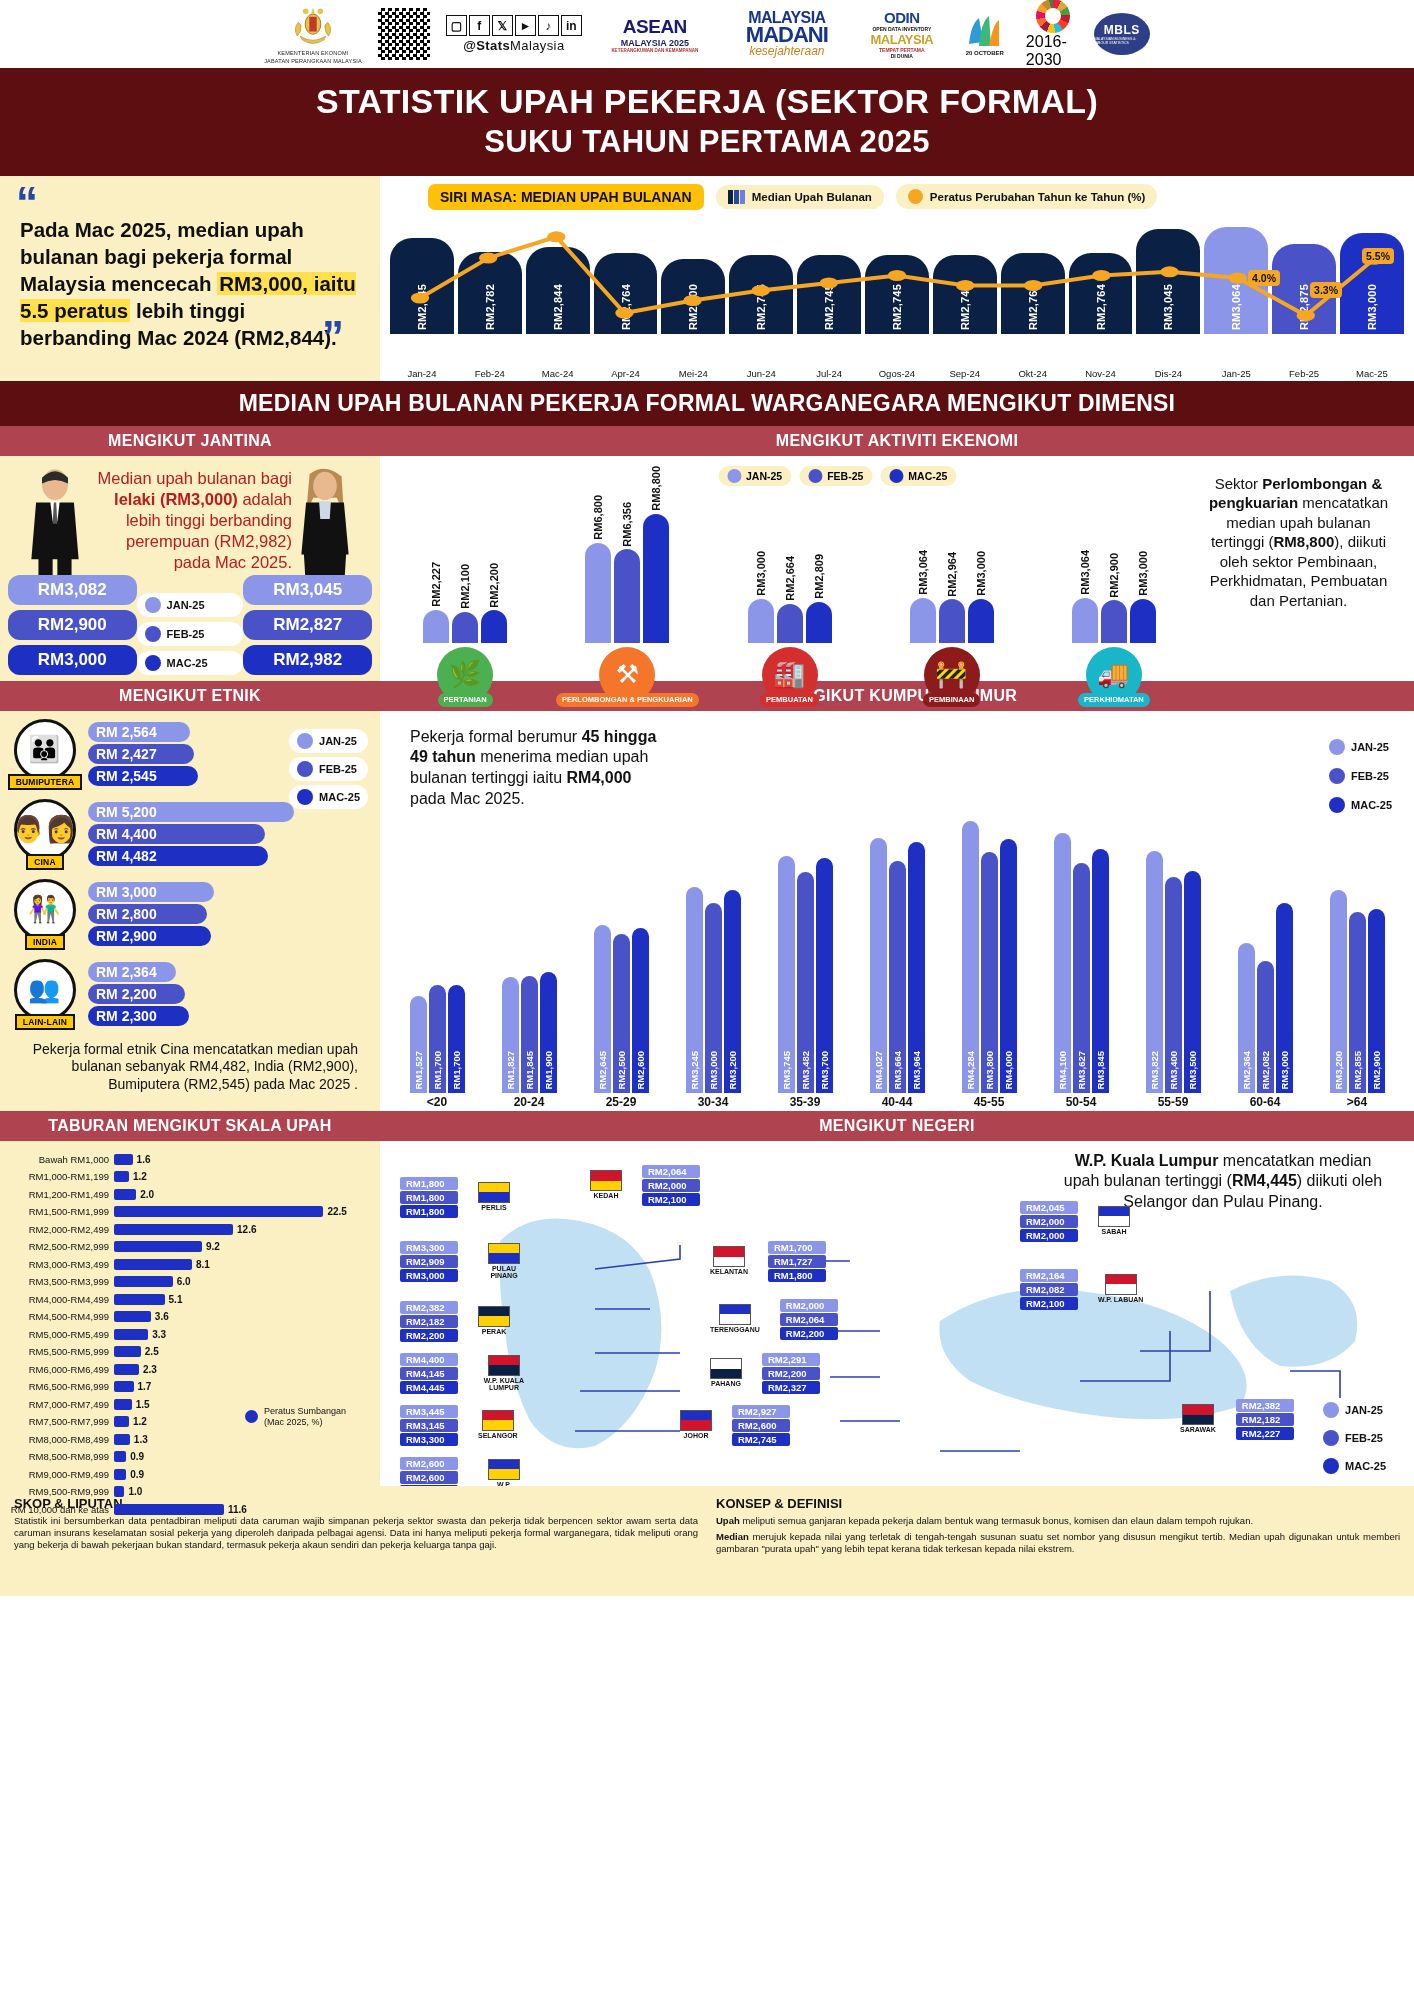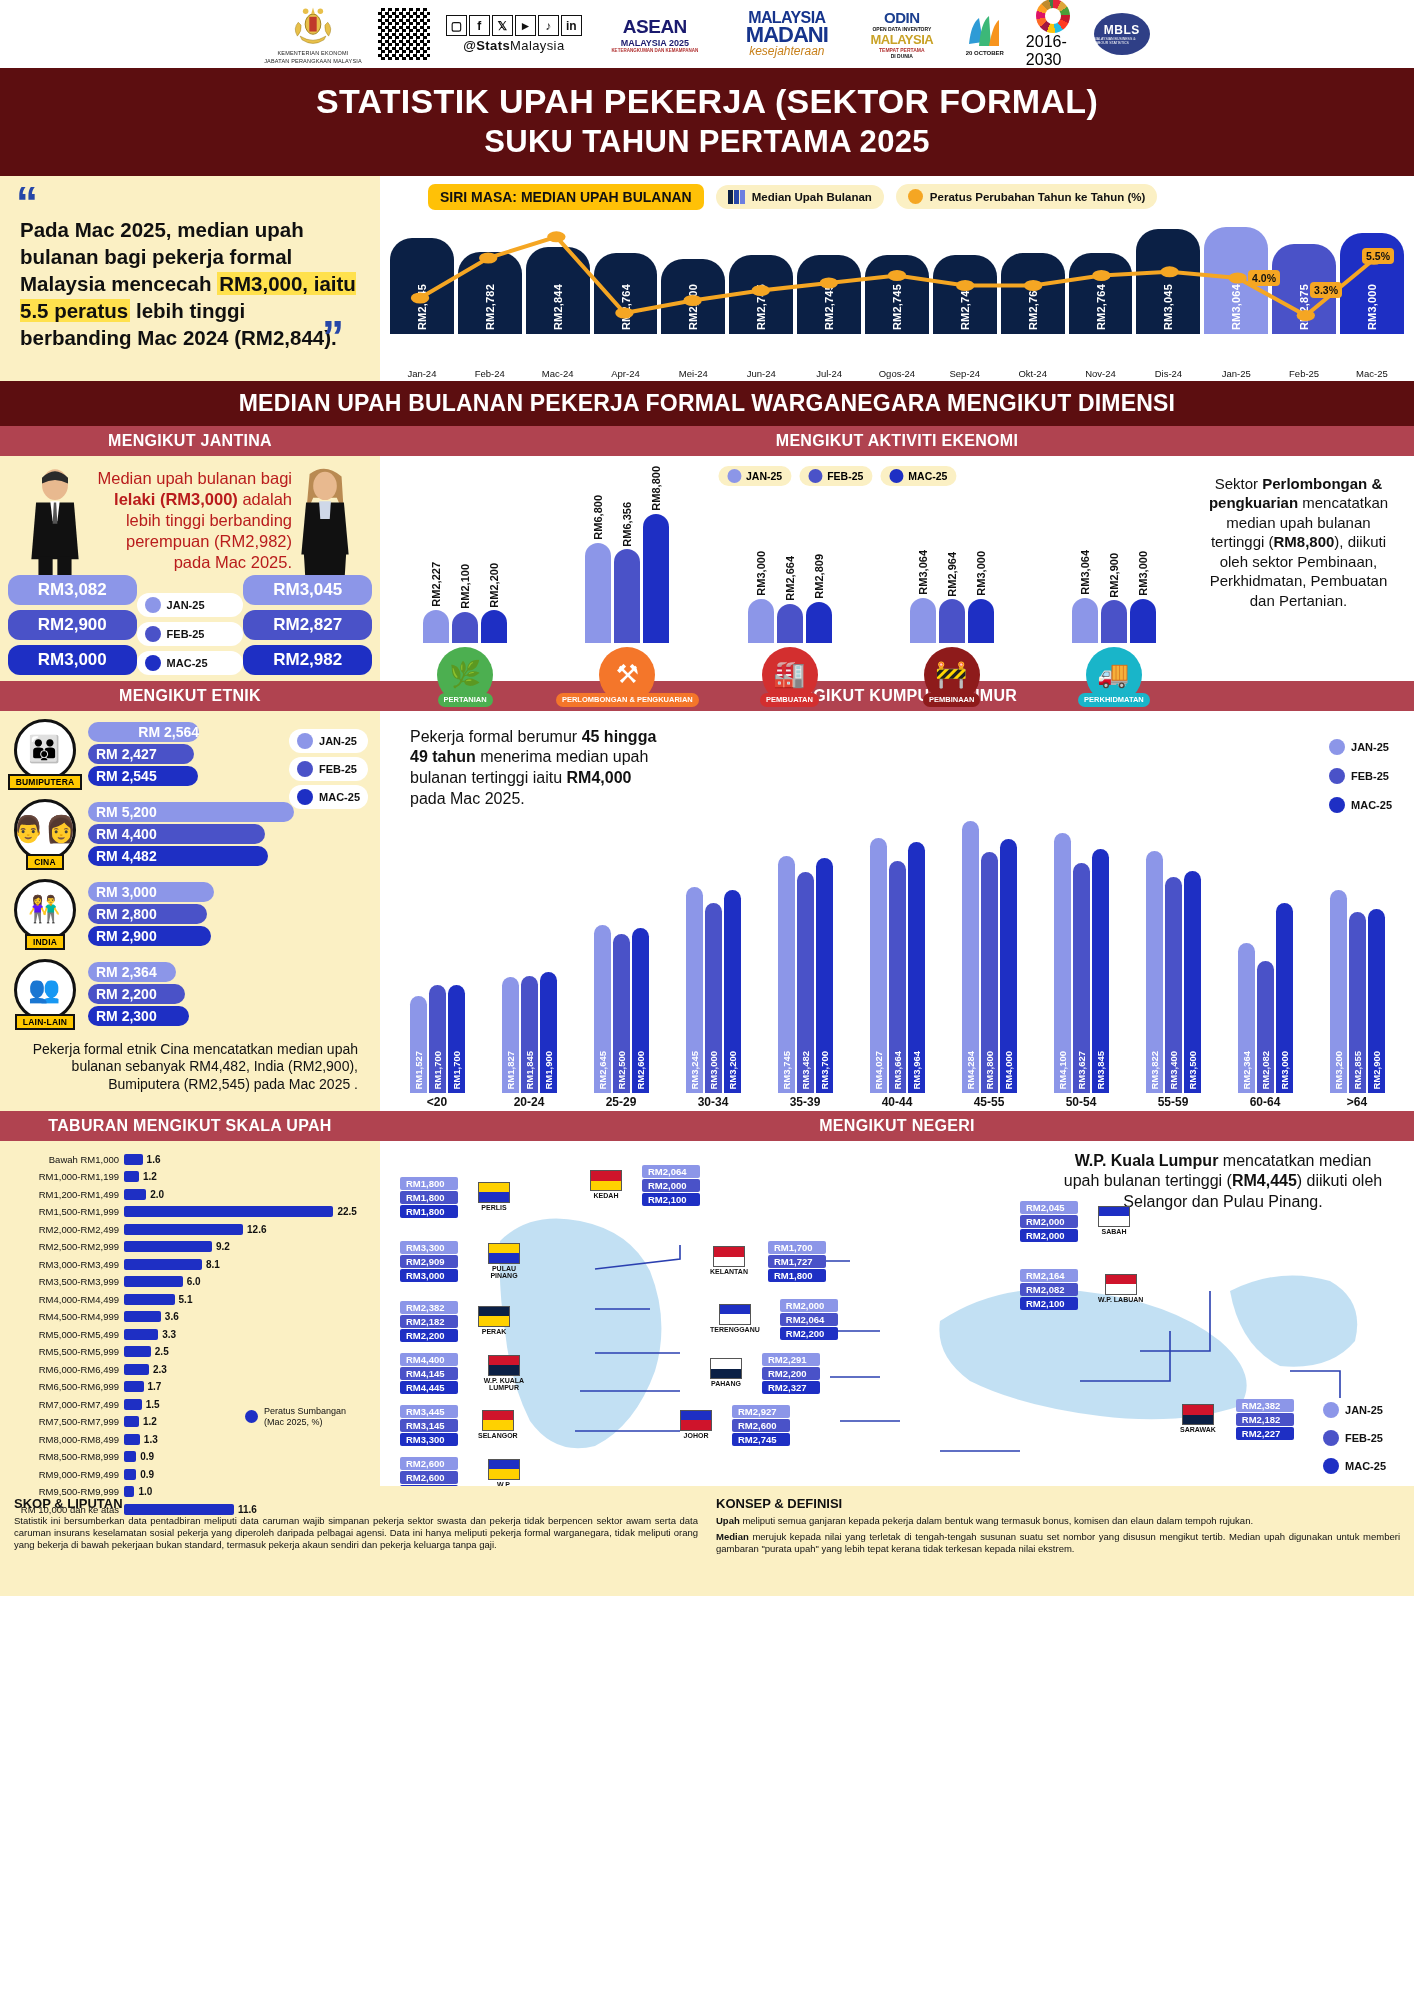--- a/index.html
+++ b/index.html
@@ -130,21 +130,21 @@
   .umur-text b{font-weight:bold;}
   .umur-legend{position:absolute;right:14px;top:24px;display:flex;flex-direction:column;gap:5px;}
   .ubars{display:flex;align-items:flex-end;height:300px;gap:10px;padding:0 8px;margin-top:76px;}
   .ugroup{display:flex;align-items:flex-end;gap:2px;flex:1;justify-content:center;}
   .ubar{width:17px;border-radius:9px 9px 0 0;position:relative;display:flex;align-items:flex-end;justify-content:center;}
   .ubar span{writing-mode:vertical-rl;transform:rotate(180deg);color:#fff;font-size:9.5px;font-weight:bold;margin-bottom:3px;}
   .ulabels{display:flex;gap:10px;padding:2px 8px 0;}
   .ulabels div{flex:1;text-align:center;font-size:12px;font-weight:bold;color:#111;}
 
   
-  .skala-body{padding:10px 20px;height:345px;position:relative;}
+  .skala-body{padding:10px 10px;height:345px;position:relative;}
   .srow{display:flex;align-items:center;height:17.5px;font-size:10px;}
   .slabel{width:104px;text-align:right;padding-right:5px;color:#111;font-size:9.5px;}
   .sbar{height:11px;background:#1E2FC4;border-radius:2px;}
   .sval{margin-left:4px;font-size:10px;font-weight:bold;color:#111;}
   .sleg{position:absolute;right:34px;bottom:58px;display:flex;align-items:center;gap:6px;background:transparent;}
   .sleg i{width:13px;height:13px;border-radius:50%;background:#1E2FC4;display:block;}
   .sleg span{font-size:9px;color:#111;line-height:1.2;}
 
   
   .negeri-body{position:relative;height:345px;background:#fff;overflow:hidden;}
@@ -543,21 +543,21 @@
               <span>MAC-25</span>
             </div>
         </div>
         <div id="etnik-rows">
             <div class="erow">
               <div class="eavatar">
                 <div class="eav-c">👪</div>
                 <div class="eav-l">BUMIPUTERA</div>
               </div>
               <div class="ebars">
-                <div class="ebarp" style="background: rgb(140, 150, 232); width: 111px; text-align: right;">RM 2,564</div>
+                <div class="ebarp" style="background: rgb(140, 150, 232); width: 102px;">RM 2,564</div>
                 <div class="ebarp" style="background: rgb(74, 82, 200); width: 105.642px;">RM 2,427</div>
                 <div class="ebarp" style="background: rgb(30, 47, 196); width: 109.903px;">RM 2,545</div>
               </div>
             </div>
             <div class="erow">
               <div class="eavatar">
                 <div class="eav-c">👨‍👩</div>
                 <div class="eav-l">CINA</div>
               </div>
               <div class="ebars">

